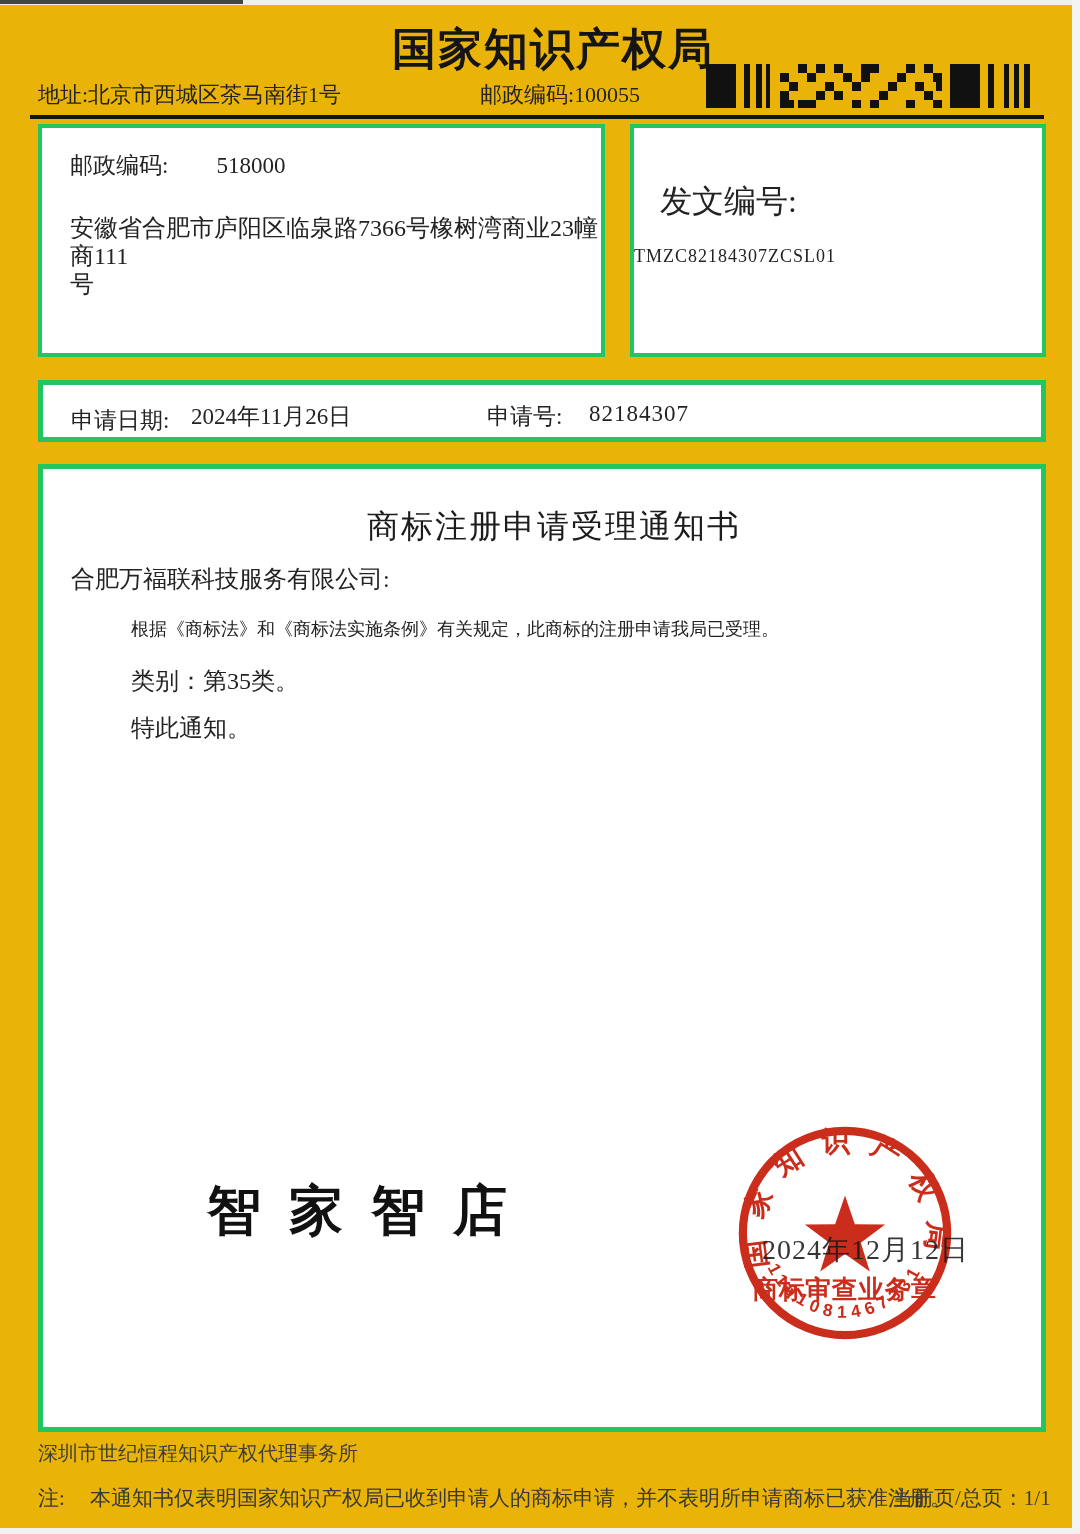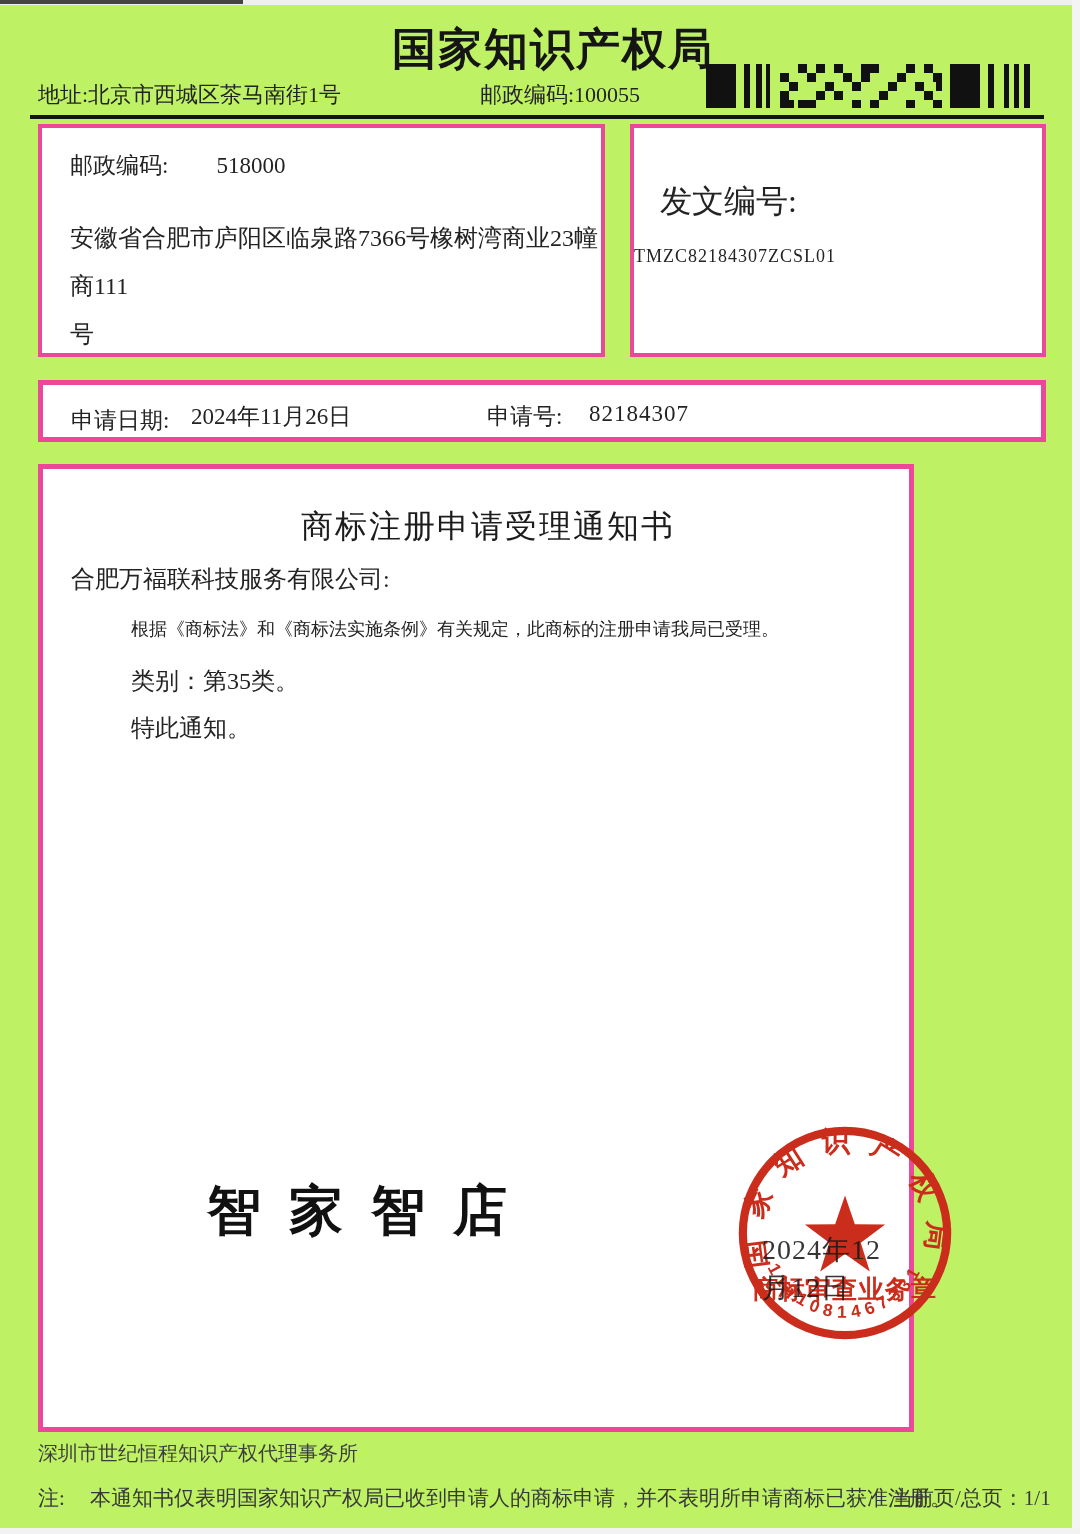--- a/index.html
+++ b/index.html
@@ -1,41 +1,41 @@
 <!DOCTYPE html>
 <html><head>
 <meta charset="utf-8">
 <style>
   html,body{margin:0;padding:0;background:#e9e9e9;}
   .page{
-    position:relative;width:1080px;height:1534px;background:#bef264;
+    position:relative;width:1080px;height:1534px;background:#eab308;
     font-family:"Liberation Serif","DejaVu Serif",serif;color:#232323;
     overflow:hidden;margin:0 auto;
   }
   .abs{position:absolute;}
   
   .scan-top{top:0;left:0;width:100%;height:5px;background:#efefef;}
   .scan-top-dark{top:0;left:0;width:243px;height:4px;background:#454545;}
   .scan-right{top:0;right:0;width:8px;height:100%;background:#f4f4f4;}
   .scan-bottom{bottom:0;left:0;width:100%;height:6px;background:#f2f2f2;}
   
   .doc-title{top:20px;left:26px;width:1054px;text-align:center;font-size:44px;font-weight:bold;letter-spacing:2px;color:#151515;}
   .hdr-address{top:80px;left:38px;font-size:22px;}
   .hdr-postcode{top:80px;left:480px;font-size:22px;}
   .barcode{top:64px;left:706px;}
   .hrule{top:115px;left:30px;width:1014px;height:4px;background:#141414;}
   
-  .box{border:4px solid #ec4899;box-sizing:border-box;background:#fff;}
+  .box{border:4px solid #22c55e;box-sizing:border-box;background:#fff;}
   .recipient-box{top:124px;left:38px;width:567px;height:233px;}
   .dispatch-box{top:124px;left:630px;width:416px;height:233px;}
   .app-row{top:380px;left:38px;width:1008px;height:62px;border-width:5px;}
-  .main-box{top:464px;left:38px;width:876px;height:968px;border-width:5px;}
+  .main-box{top:464px;left:38px;width:1008px;height:968px;border-width:5px;}
   .rb-postcode{top:22px;left:28px;font-size:23px;}
   .rb-postcode .val{margin-left:48px;}
-  .rb-address{top:86px;left:28px;width:545px;font-size:24px;line-height:48px;white-space:pre-line;}
+  .rb-address{top:86px;left:28px;width:545px;font-size:24px;line-height:28px;white-space:pre-line;}
   .rb-company{top:182px;left:28px;font-size:24px;}
   .db-label{top:52px;left:26px;font-size:32px;}
   .db-value{top:118px;left:0;width:100%;text-align:left;font-size:18px;letter-spacing:1px;}
   .ar-date-label{top:20px;left:28px;font-size:23px;}
   .ar-date-value{top:16px;left:148px;font-size:23px;}
   .ar-num-label{top:16px;left:444px;font-size:23px;}
   .ar-num-value{top:16px;left:546px;font-size:23px;letter-spacing:1px;}
   
   .nt-title{top:36px;left:0;width:100%;text-align:center;font-size:32px;letter-spacing:2px;text-indent:24px;color:#1c1c1c;}
   .nt-salutation{top:94px;left:28px;font-size:24px;}

